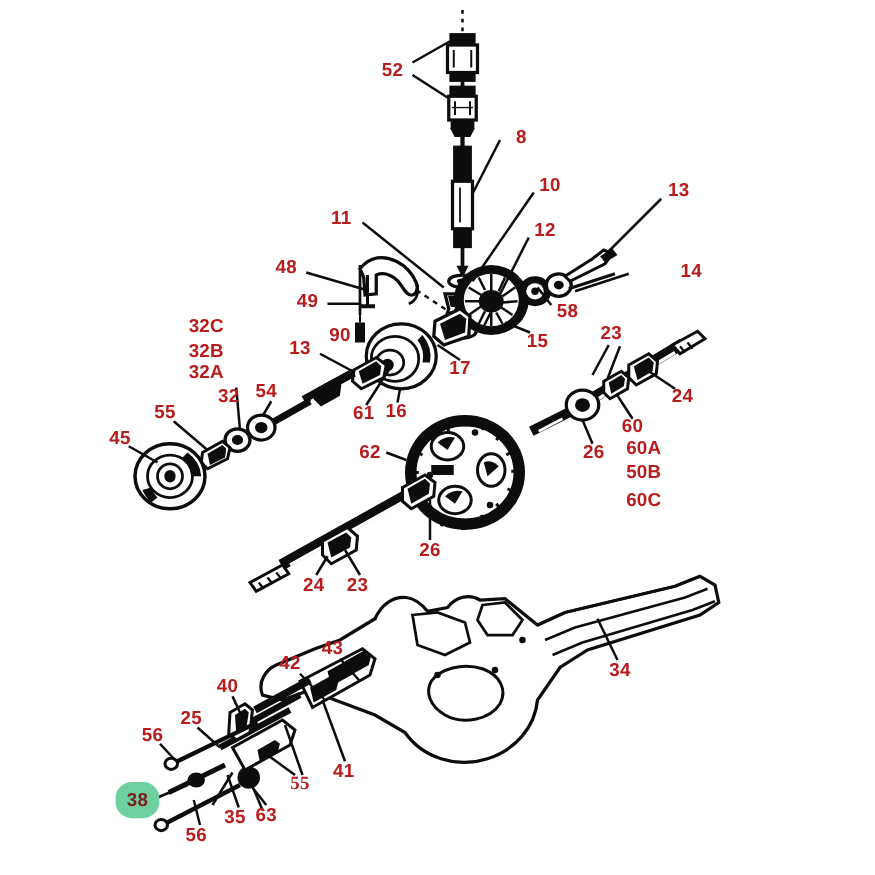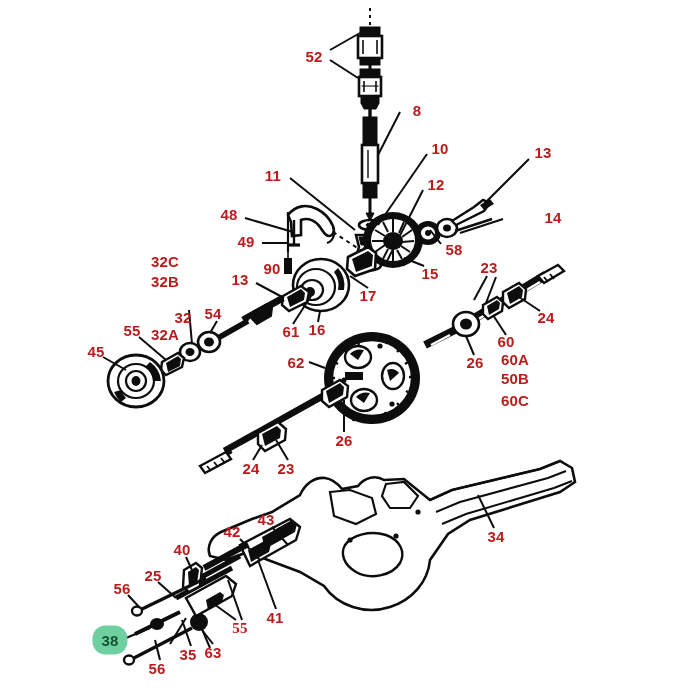--- a/index.html
+++ b/index.html
@@ -29,21 +29,21 @@
     font-size: 15px;
     line-height: 1;
     color: #b91c1c;
     white-space: nowrap;
     letter-spacing: 0.2px;
     transform: translate(-50%, -50%);
     -webkit-font-smoothing: none;
   }
   .label.highlighted {
     background: #6ecfa0;
-    color: #14532d;
+    color: #7f1d1d;
     padding: 7px 9px;
     border-radius: 13px;
   }
 </style>
 </head>
 <body>
 
 <div id="stage">
 
   <svg id="artwork" viewBox="0 0 700 700" xmlns="http://www.w3.org/2000/svg">
@@ -401,21 +401,21 @@
       <div class="label" style="left: 273px; top: 175px;">11</div>
       <div class="label" style="left: 436px; top: 184px;">12</div>
       <div class="label" style="left: 519px; top: 217px; margin-left: 34px;">14</div>
       <div class="label" style="left: 229px; top: 214px;">48</div>
       <div class="label" style="left: 246px; top: 241px;">49</div>
       <div class="label" style="left: 454px; top: 249px;">58</div>
       <div class="label" style="left: 272px; top: 268px;">90</div>
       <div class="label" style="left: 430px; top: 273px;">15</div>
       <div class="label" style="left: 165px; top: 261px;">32C</div>
       <div class="label" style="left: 165px; top: 281px;">32B</div>
-      <div class="label" style="left: 165px; top: 298px; margin-top: 36px;">32A</div>
+      <div class="label" style="left: 165px; top: 298px;">32A</div>
       <div class="label" style="left: 240px; top: 279px;">13</div>
       <div class="label" style="left: 489px; top: 267px;">23</div>
       <div class="label" style="left: 368px; top: 295px;">17</div>
       <div class="label" style="left: 183px; top: 317px;">32</div>
       <div class="label" style="left: 213px; top: 313px;">54</div>
       <div class="label" style="left: 546px; top: 317px;">24</div>
       <div class="label" style="left: 132px; top: 330px;">55</div>
       <div class="label" style="left: 291px; top: 331px;">61</div>
       <div class="label" style="left: 317px; top: 329px;">16</div>
       <div class="label" style="left: 506px; top: 341px;">60</div>

